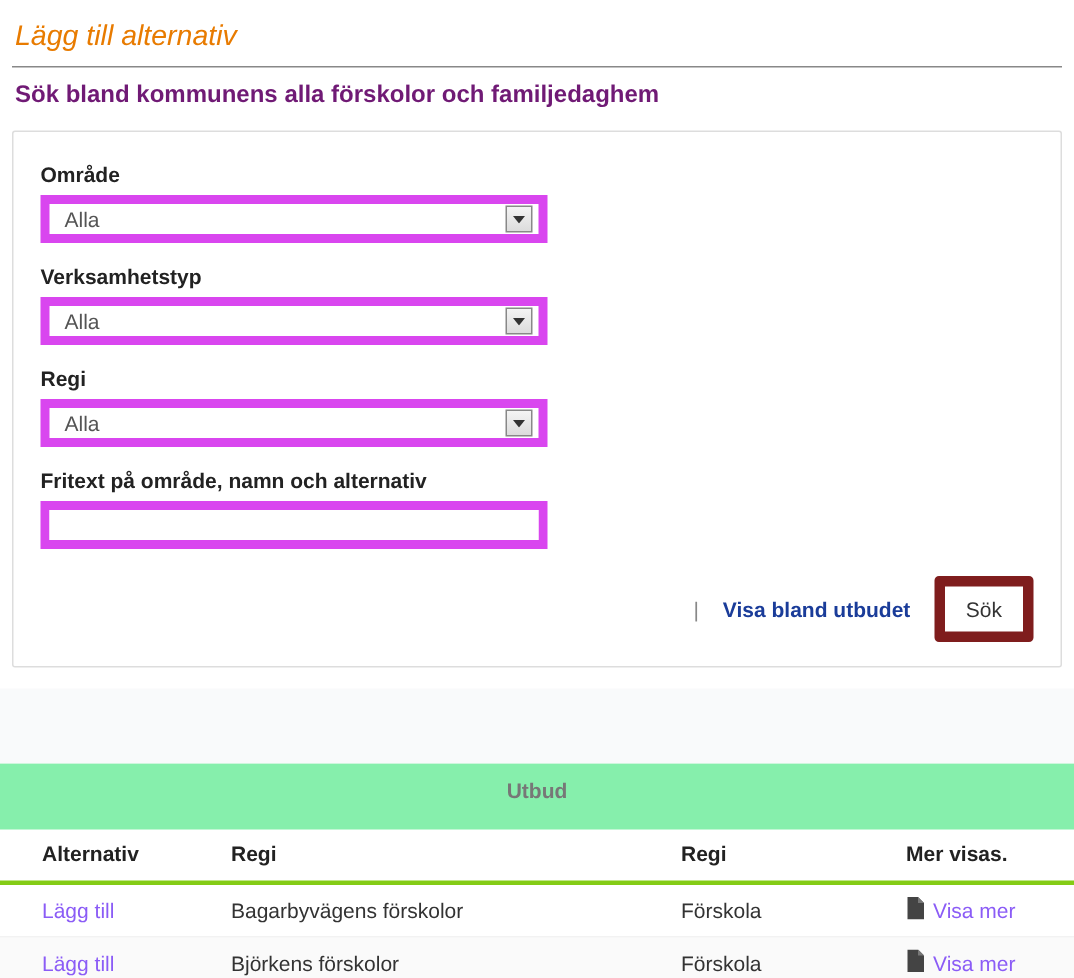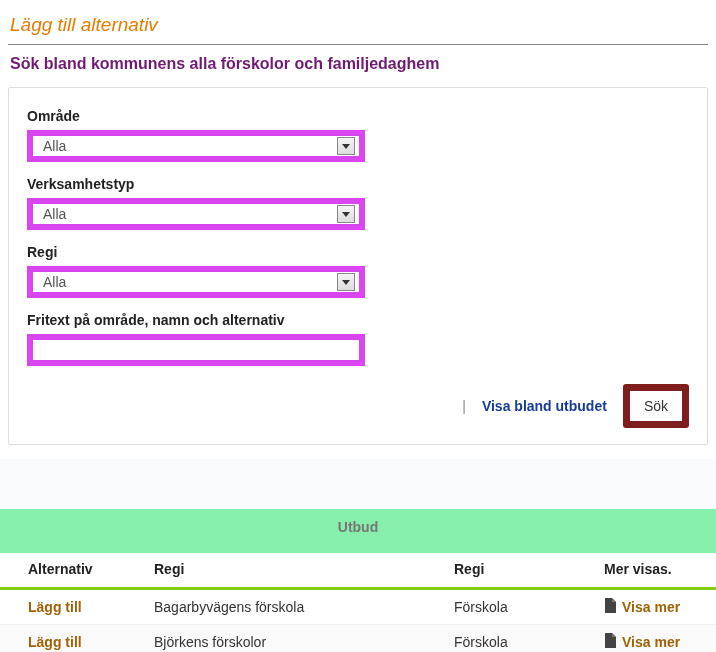--- a/index.html
+++ b/index.html
@@ -137,23 +137,22 @@
   }
   table.results td {
     padding: 8px 10px 8px 14px;
     font-size: 14px;
     border-bottom: 1px solid #f2f2f2;
   }
   table.results tbody tr:nth-child(even) {
     background: #fafafa;
   }
   .row-link {
-    color: #a16207;
+    color: #8b5cf6;
     cursor: pointer;
-    font-weight: bold;
   }
   .more-cell {
     display: flex;
     align-items: center;
     gap: 6px;
   }
   .doc-icon {
     width: 12px;
     height: 15px;
     display: inline-block;
@@ -223,21 +222,21 @@
     <tr>
       <th class="col-alt">Alternativ</th>
       <th class="col-namn">Regi</th>
       <th class="col-regi">Regi</th>
       <th class="col-mer">Mer visas.</th>
     </tr>
   </thead>
   <tbody id="results-body">
       <tr>
         <td class="col-alt"><span class="row-link">Lägg till</span></td>
-        <td class="col-namn">Bagarbyvägens förskola</td>
+        <td class="col-namn">Bagarbyvägens förskolor</td>
         <td class="col-regi">Förskola</td>
         <td class="col-mer">
           <span class="more-cell">
             <span><svg class="doc-icon" viewBox="0 0 12 15">
                 <path d="M1 0 L8 0 L12 4 L12 15 L1 15 Z" fill="#444"></path>
                 <path d="M8 0 L8 4 L12 4 Z" fill="#777"></path>
               </svg></span>
             <span class="row-link">Visa mer</span>
           </span>
         </td>

